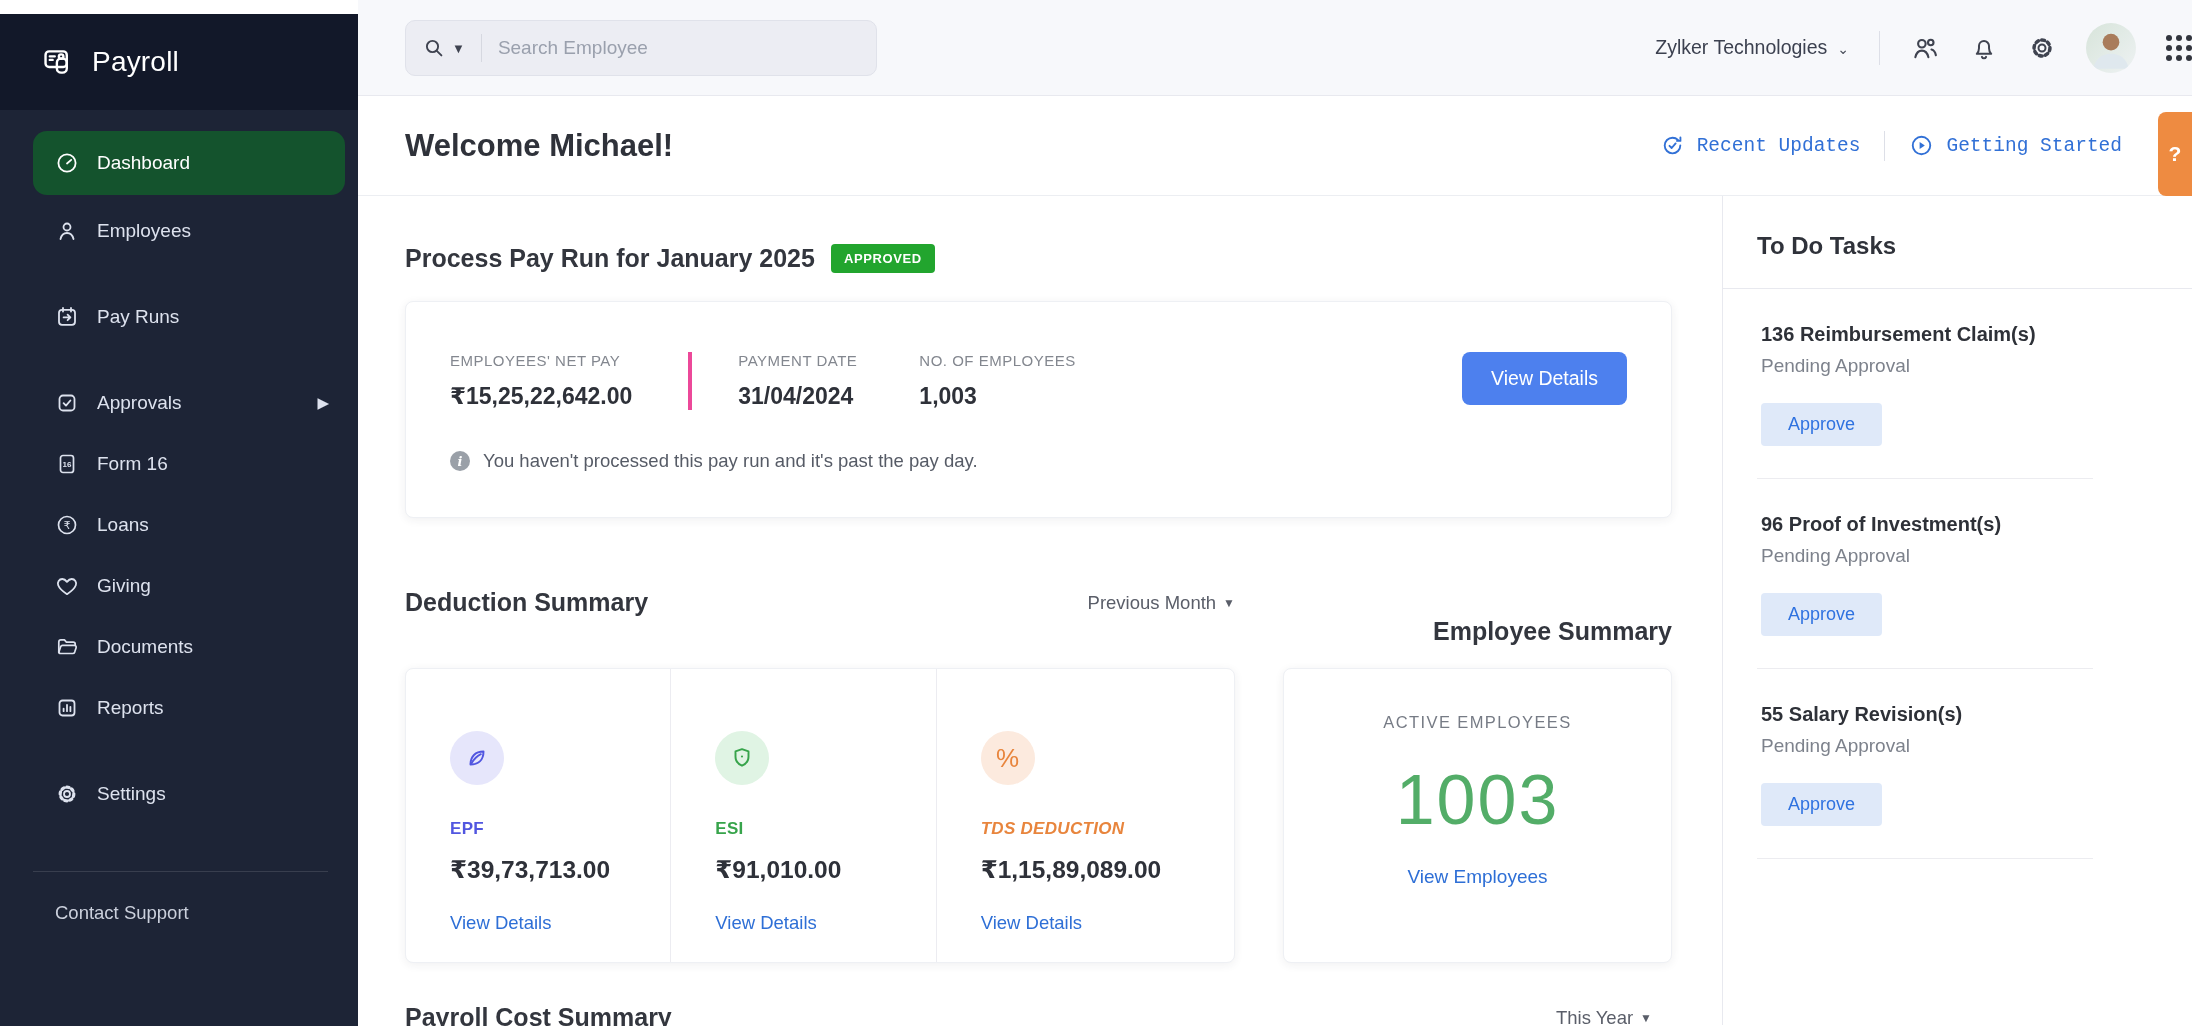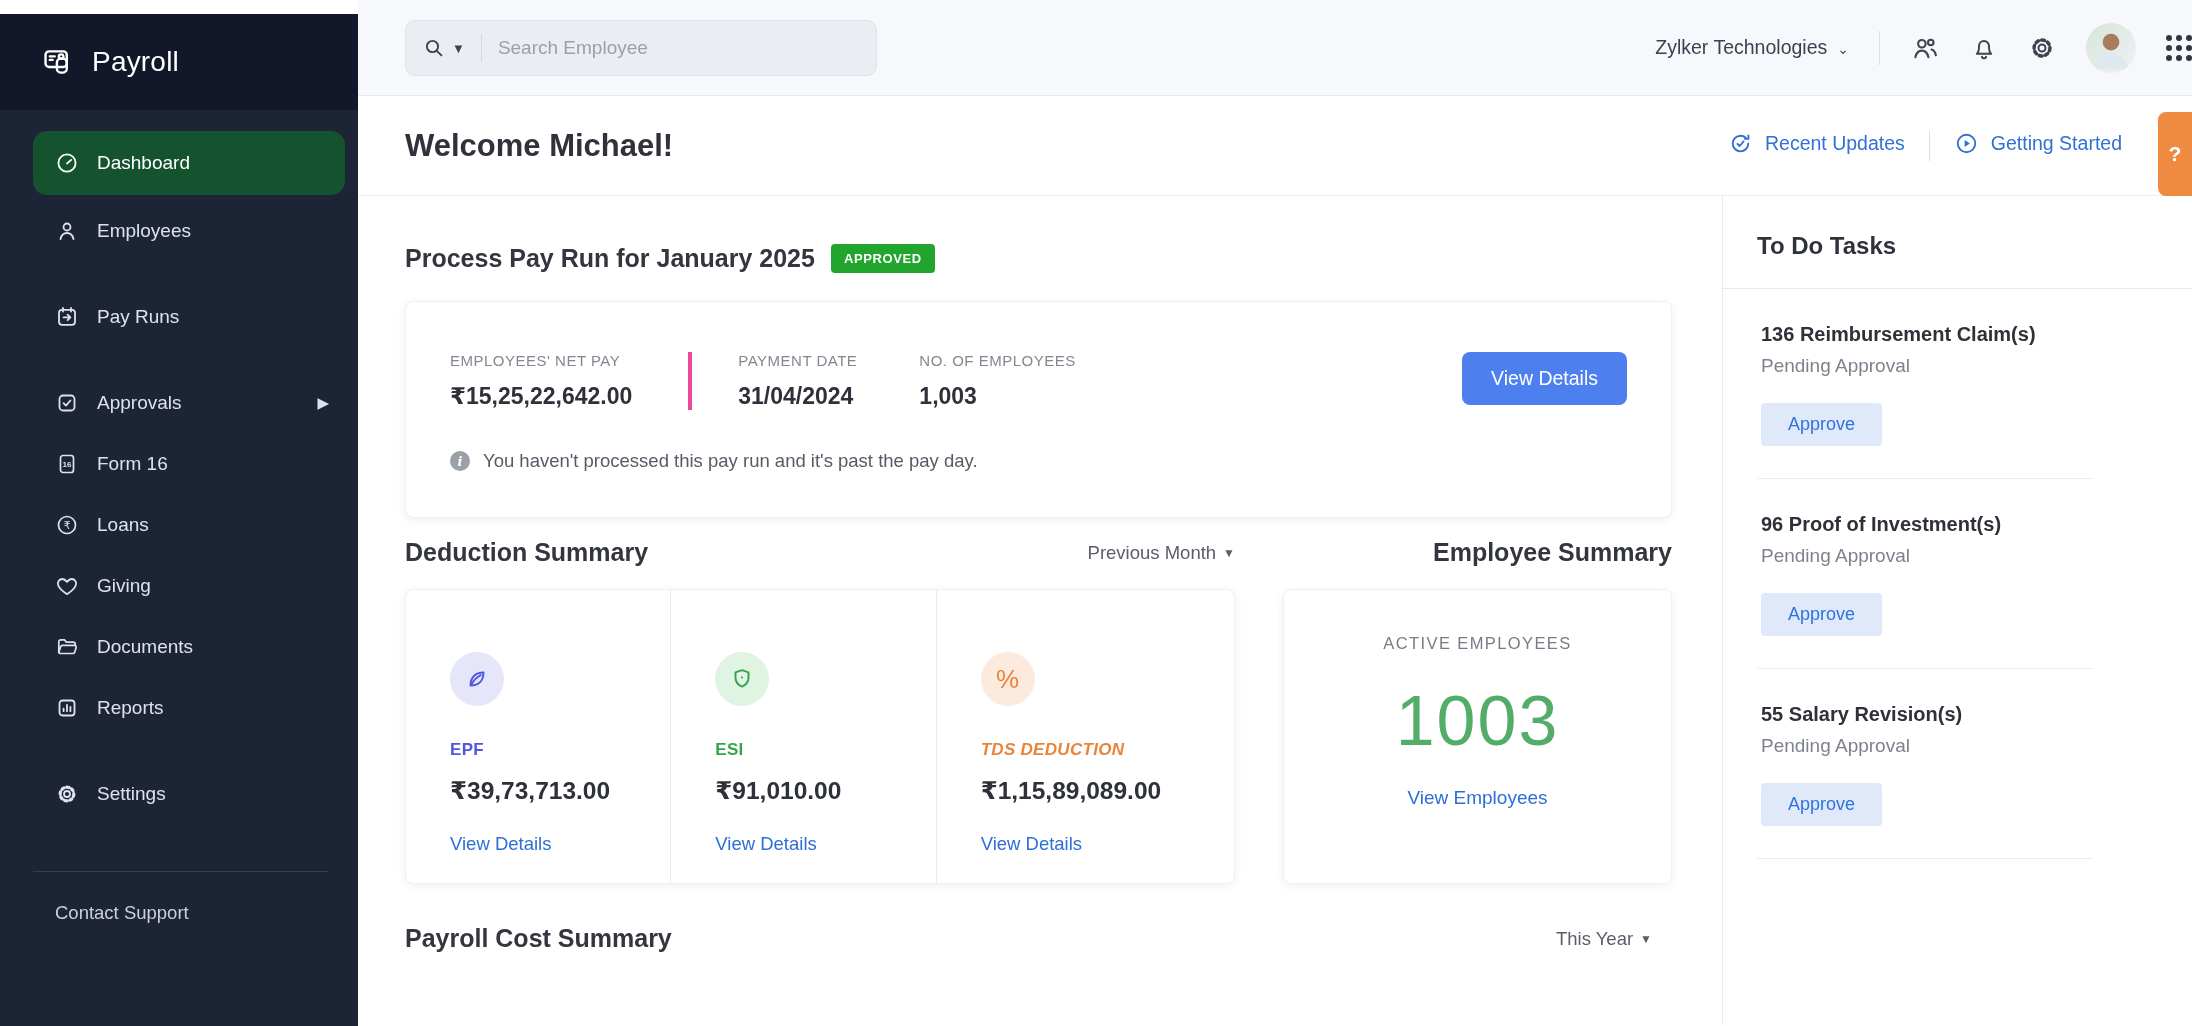--- a/index.html
+++ b/index.html
@@ -53,21 +53,21 @@
   .apps-grid { display:grid; grid-template-columns:repeat(3,6px); grid-gap:4px; cursor:pointer; }
   .apps-grid i { width:6px; height:6px; border-radius:50%; background:#32353e; }
 
   
   .main { position:absolute; left:358px; top:96px; right:0; bottom:0; background:#fff; }
   .welcome-row {
     height:100px; border-bottom:1px solid #eceef2;
     display:flex; align-items:center; padding:0 70px 0 47px;
   }
   .welcome { font-size:31px; font-weight:700; color:#2f323a; }
-  .header-links { margin-left:auto; display:flex; align-items:flex-start; gap:24px; }
+  .header-links { margin-left:auto; display:flex; align-items:center; gap:24px;font-family:Liberation Mono, monospace; }
   .hlink { display:flex; align-items:center; gap:12px; color:#3170d6; font-size:19.5px; cursor:pointer; }
   .hlink .icon { color:#3170d6; }
   .hlink-divider { width:1px; height:30px; background:#dddfe7; }
   .help-tab {
     position:absolute; right:0; top:112px; width:34px; height:84px;
     background:#ee8b41; border-radius:8px 0 0 8px; color:#fff; font-size:21px; font-weight:700;
     display:flex; align-items:center; justify-content:center; cursor:pointer; z-index:6;
   }
 
   .content { display:flex; height:829px; }
@@ -100,21 +100,21 @@
   }
   .payrun-note { display:flex; align-items:center; gap:13px; margin-top:40px; }
   .info-dot {
     width:20px; height:20px; border-radius:50%; background:#9aa0a8; color:#fff;
     font-size:13px; font-weight:700; display:flex; align-items:center; justify-content:center;
     font-family:"DejaVu Serif",serif; font-style:italic;
   }
   .note-text { font-size:18.5px; color:#565b66; }
 
   
-  .summaries-heads { display:flex; margin-top:20px; }
+  .summaries-heads { display:flex; margin-top:70px;flex-direction:column; }
   .ded-head-wrap { width:830px; display:flex; align-items:center; }
   .emp-head-wrap { margin-left:48px; flex:1;text-align:right; }
   .period-select { margin-left:auto; color:#5a5e69; font-size:18.5px; cursor:pointer; display:flex; align-items:center; gap:7px; }
   .period-caret { font-size:12px; color:#5a5e69; }
   .summaries-row { display:flex; margin-top:22px; }
   .card {
     background:#fff; border:1px solid #eef0f4; border-radius:8px;
     box-shadow:0 2px 10px rgba(40,44,63,.07);
   }
   .deduction-card { width:830px; height:295px; display:flex; }

